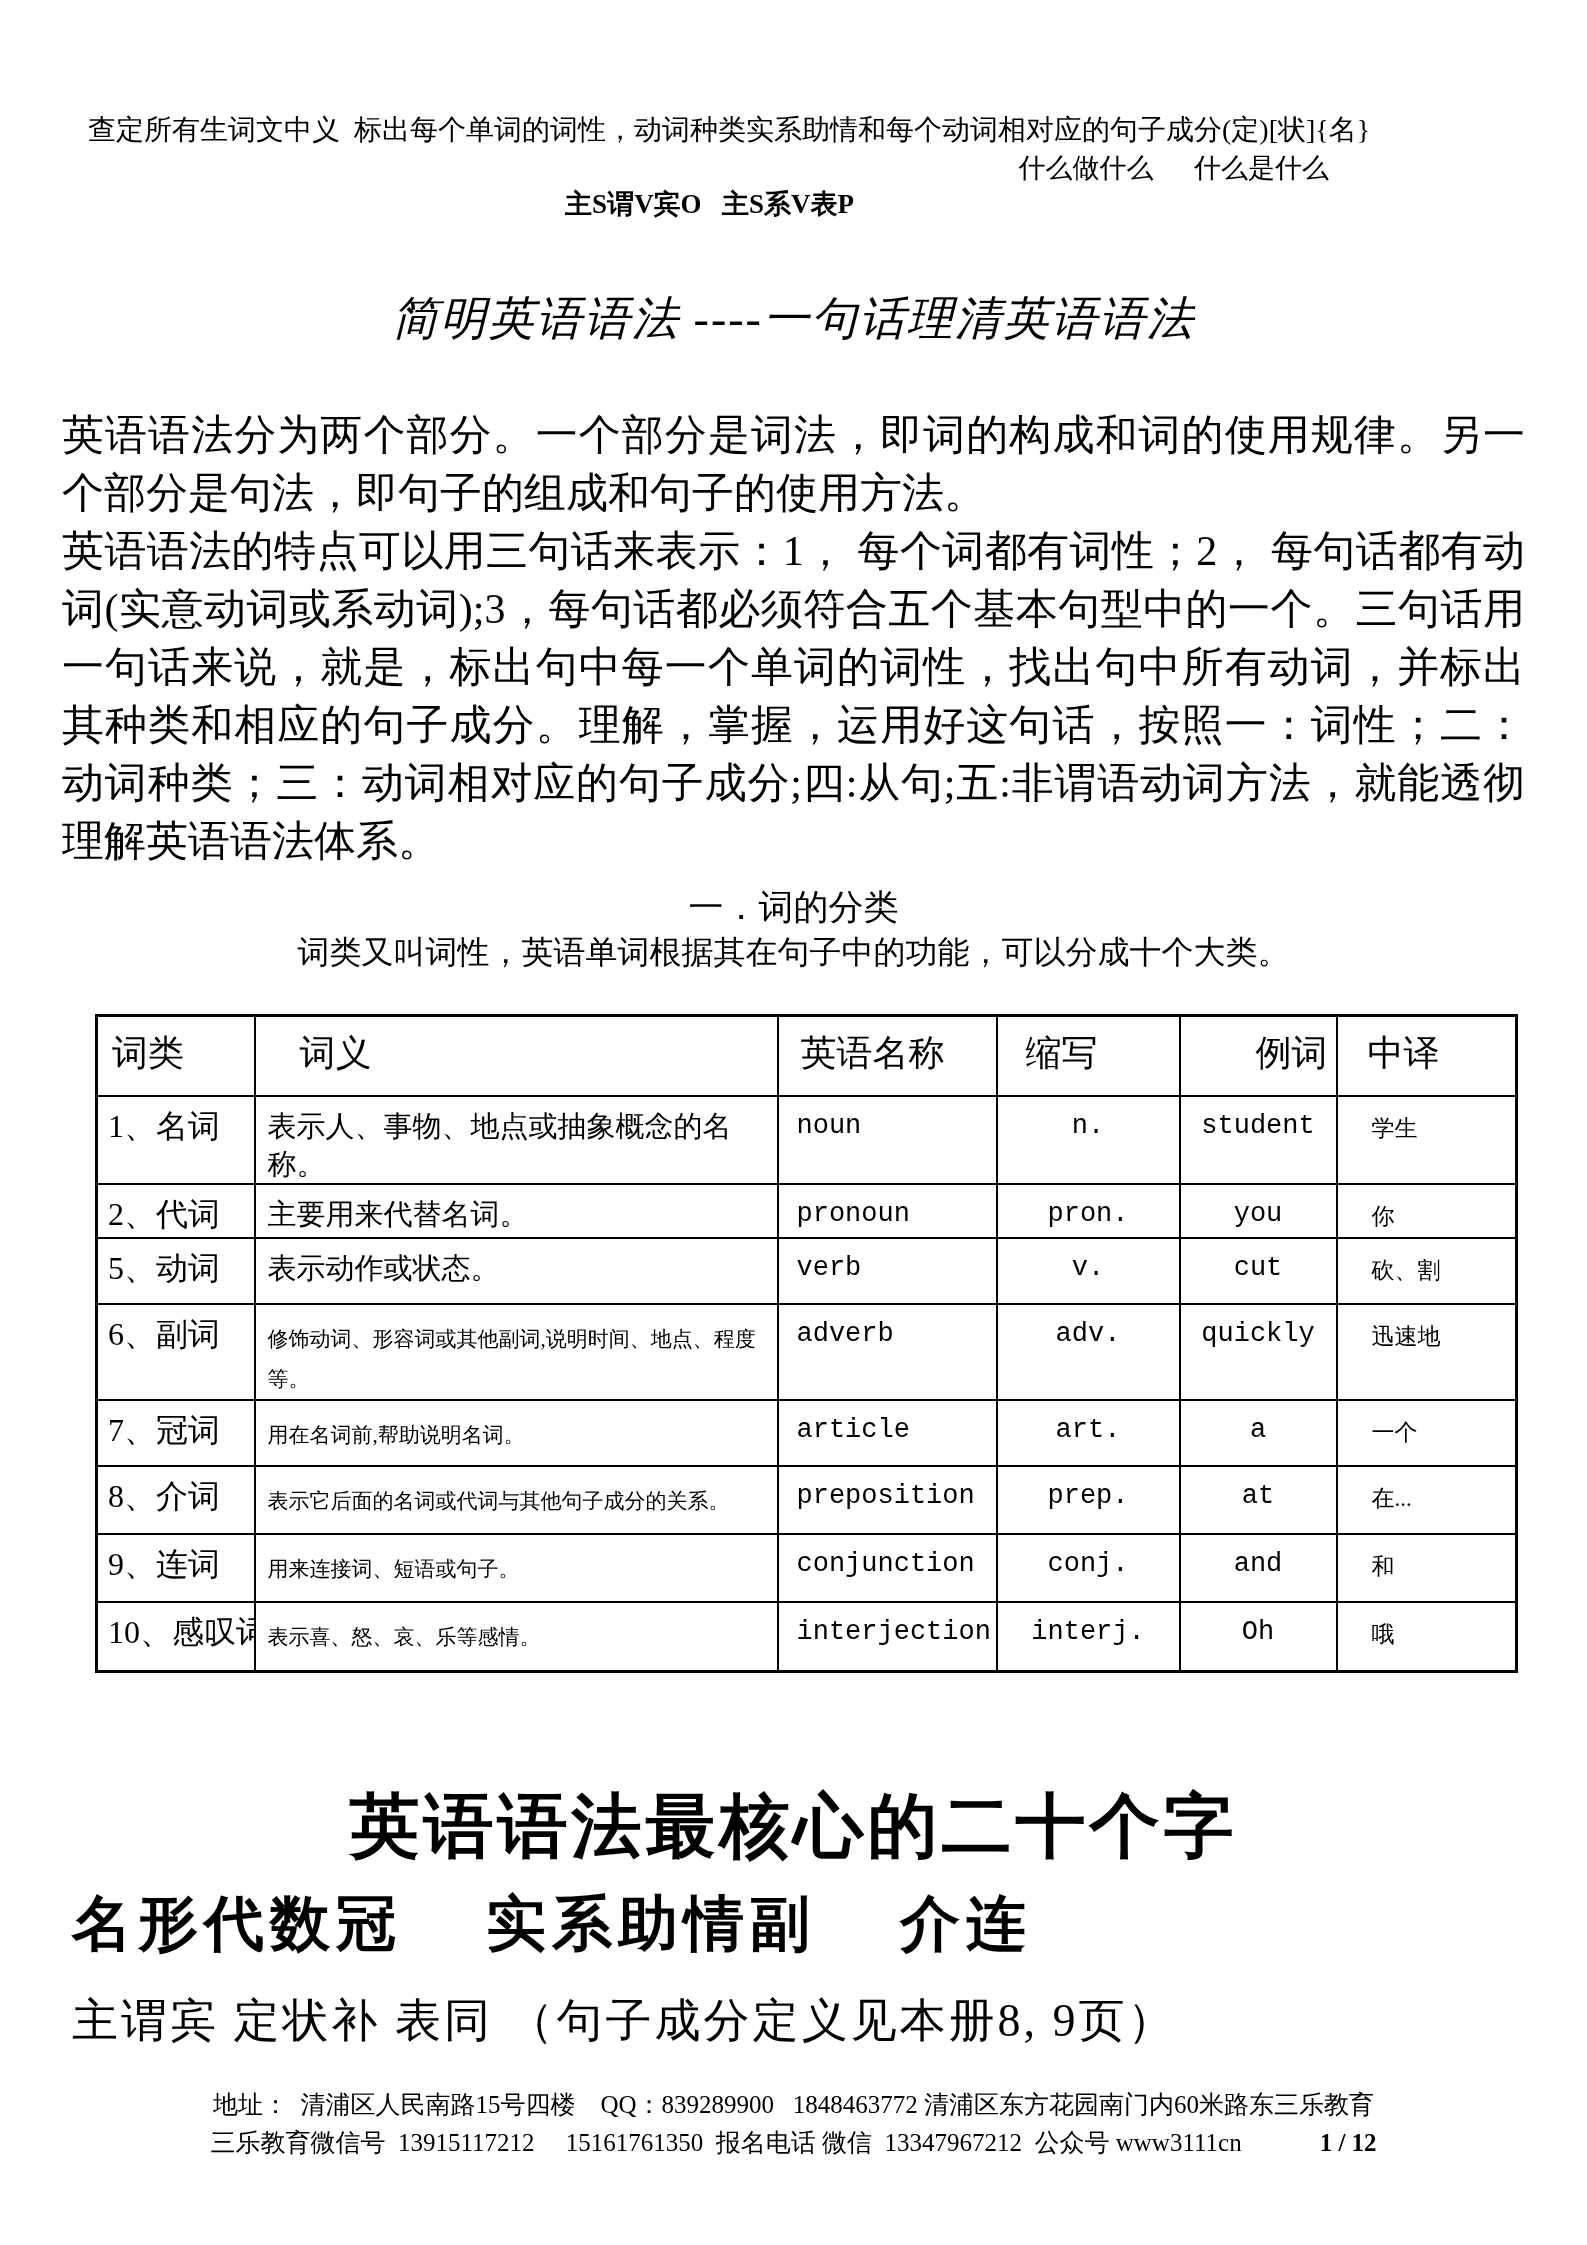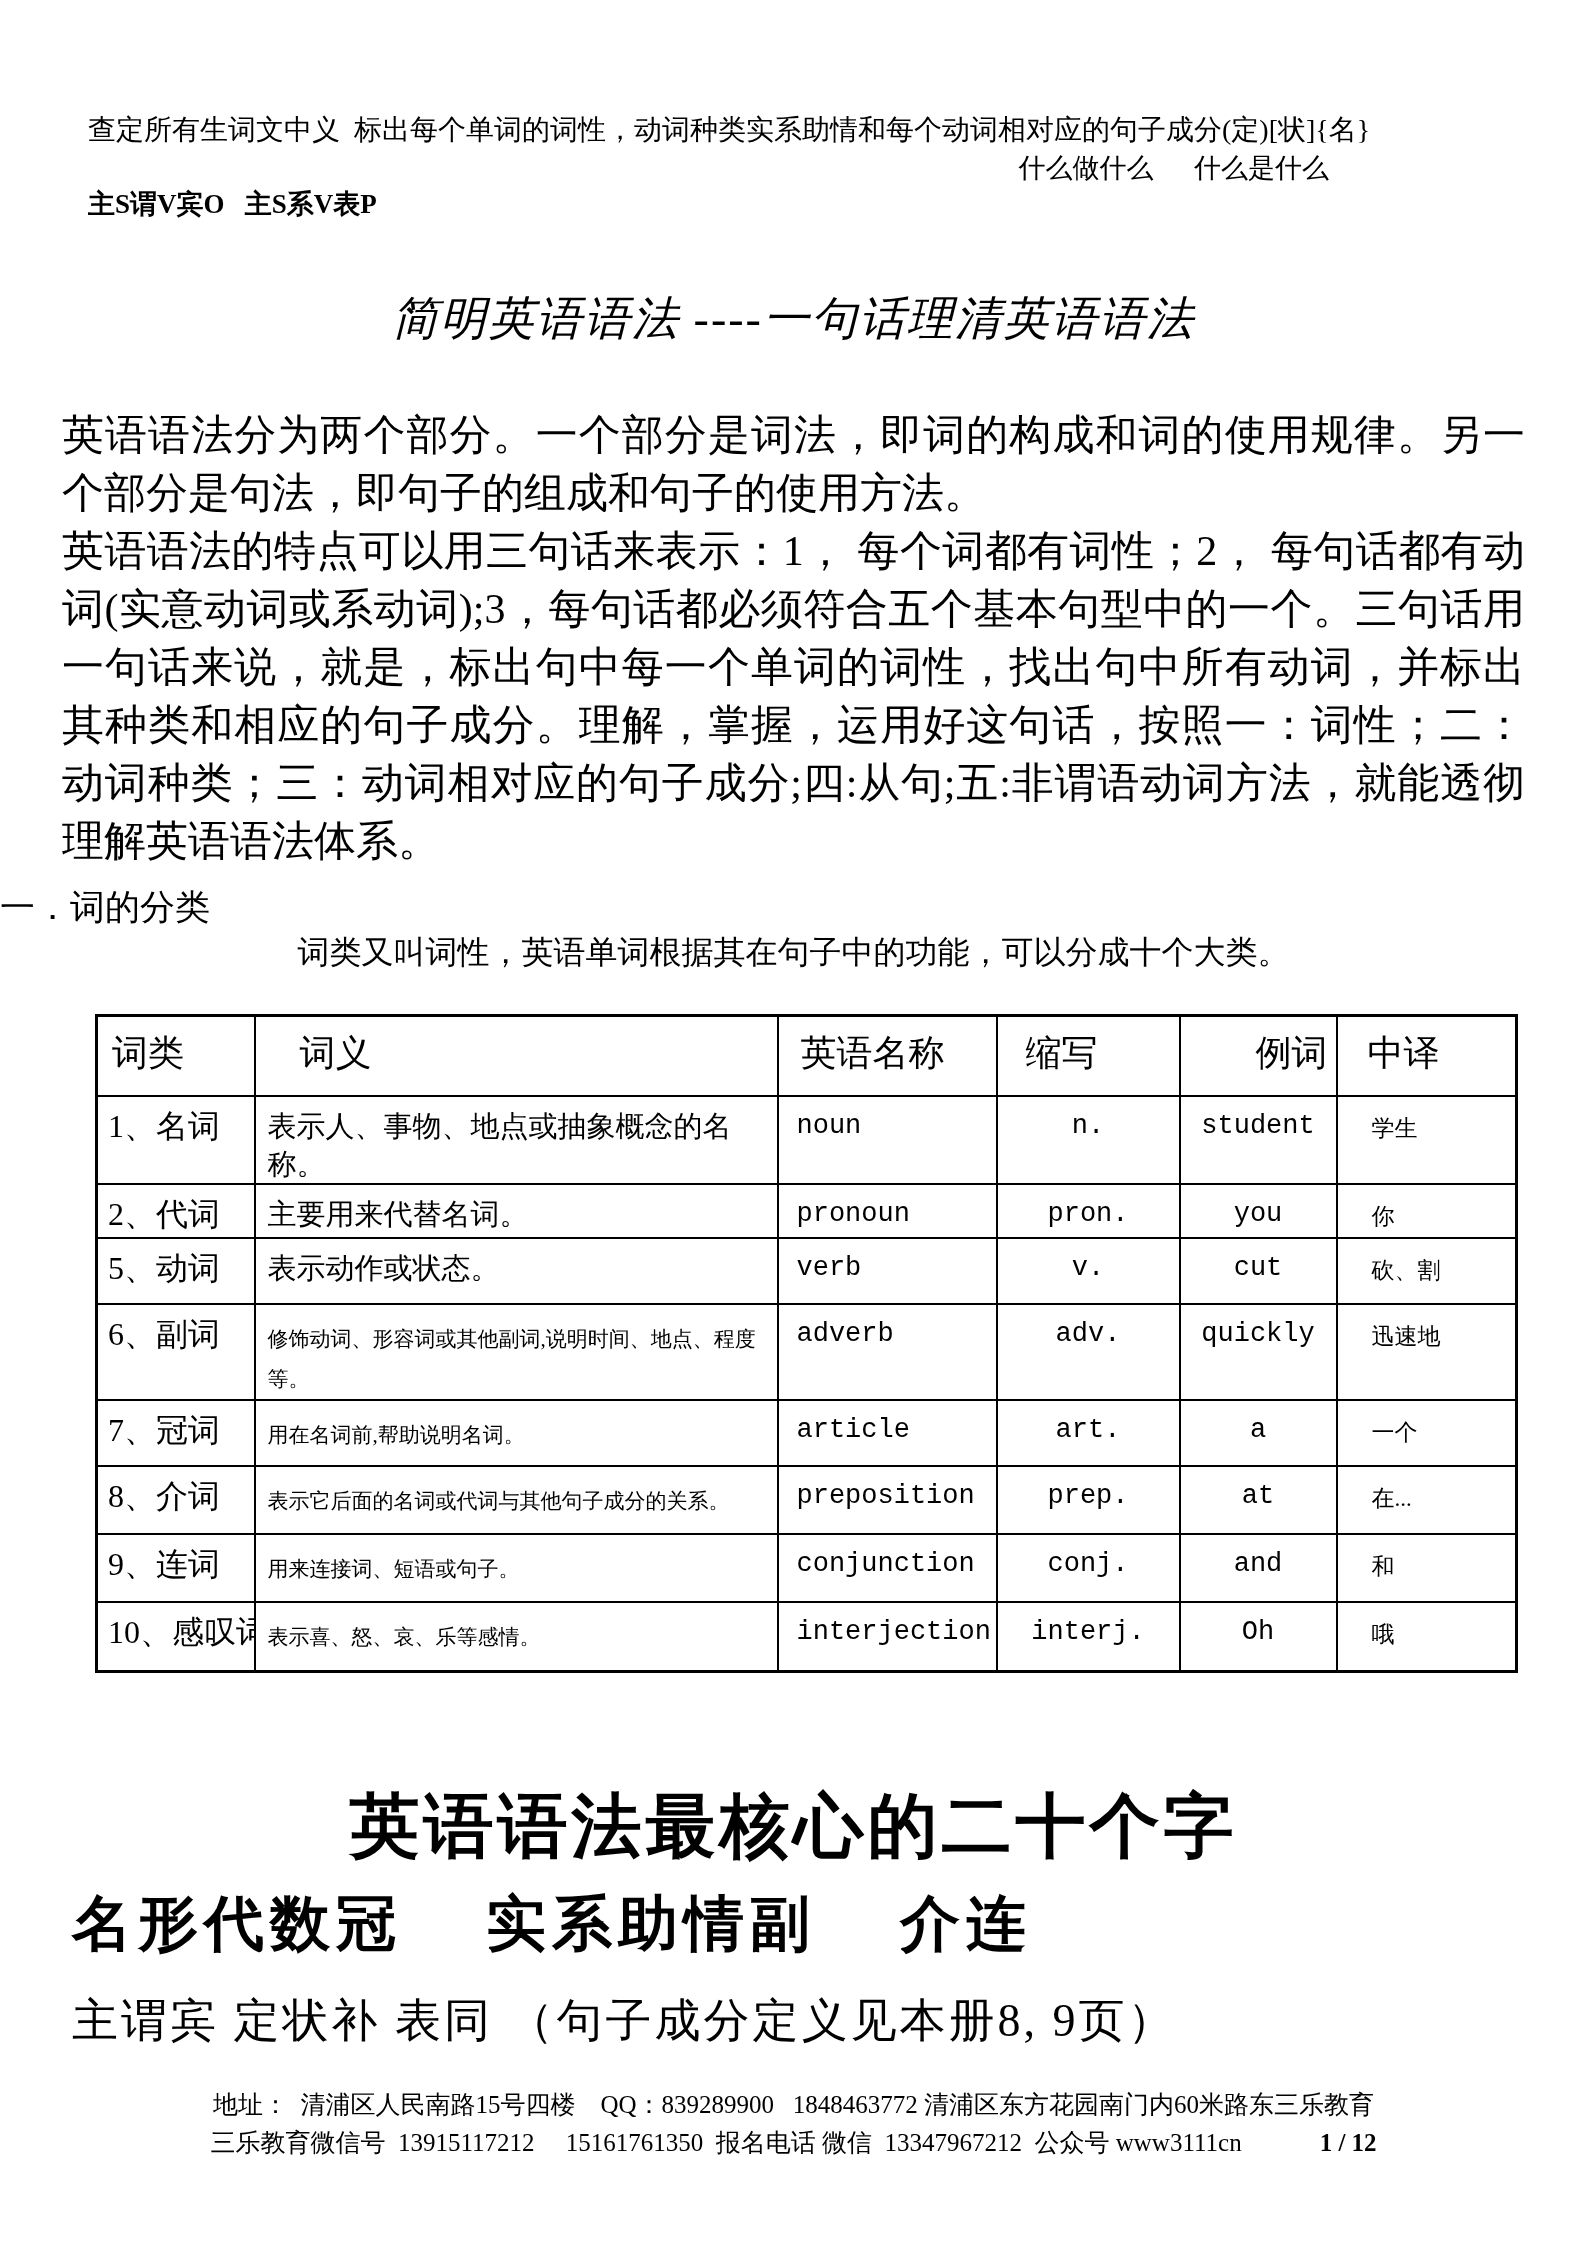--- a/index.html
+++ b/index.html
@@ -11,31 +11,31 @@
     color:#000000;
     font-family:"Liberation Serif","DejaVu Serif",serif;
     overflow:hidden;
   }
   .pre{white-space:pre;}
 
   
   .annotation{position:absolute;top:110px;left:88px;right:58px;}
   .ann-line1{font-size:28px;line-height:40px;}
   .ann-line2{font-size:27px;line-height:36px;text-align:right;padding-right:200px;}
-  .ann-line3{font-size:27px;line-height:36px;text-align:left;padding-right:198px;font-weight:bold;}
+  .ann-line3{font-size:27px;line-height:36px;text-align:center;padding-right:198px;font-weight:bold;}
 
   
   .doc-title{position:absolute;top:288px;left:0;width:100%;text-align:center;font-size:46px;letter-spacing:2px;font-style:italic;}
 
   
   .intro{position:absolute;top:406px;left:62px;width:1463px;font-size:42px;line-height:58px;text-align:justify;}
   .intro p{margin:0;}
 
   
-  .sec-heading{position:absolute;top:884px;left:0;width:100%;text-align:left;font-size:35px;}
+  .sec-heading{position:absolute;top:884px;left:0;width:100%;text-align:center;font-size:35px;}
   .sec-sub{position:absolute;top:931px;left:0;width:100%;text-align:center;font-size:32px;}
 
   
   .tbl-wrap{position:absolute;top:1014px;left:95px;}
   table.doc-table{border-collapse:collapse;table-layout:fixed;width:1420px;border:3px solid #000;}
   .doc-table th,.doc-table td{border:2px solid #000;vertical-align:top;overflow:hidden;}
   .doc-table th{font-weight:normal;font-size:36px;padding-top:12px;}
   .th-cls{text-align:left;padding-left:14px;}
   .th-meaning{text-align:left;padding-left:44px;}
   .th-eng{text-align:left;padding-left:22px;}

